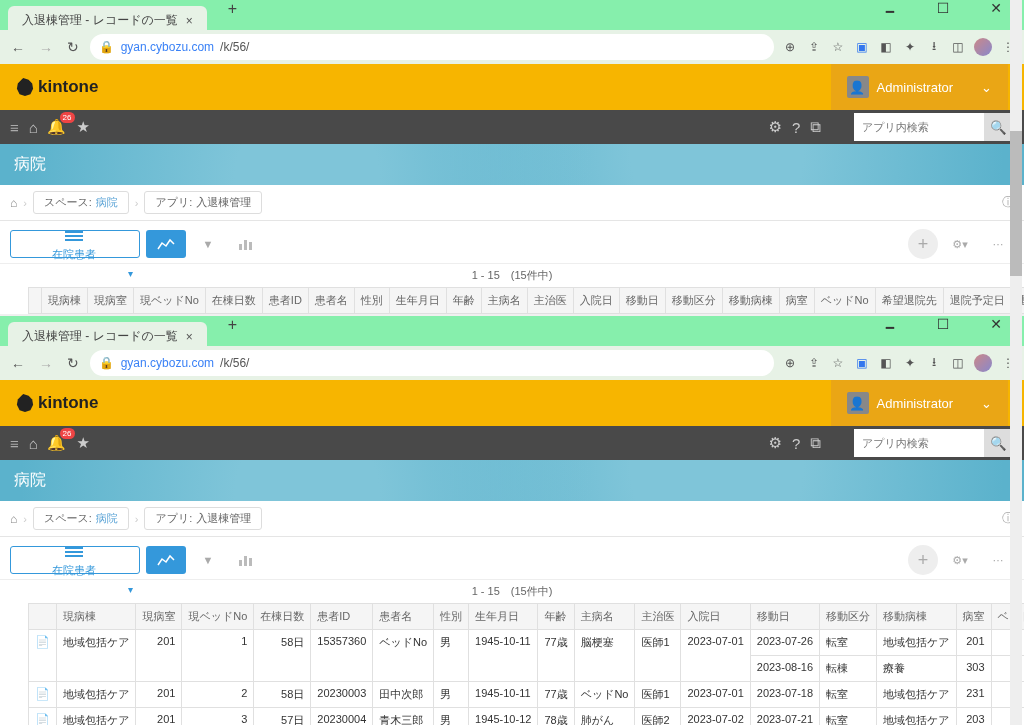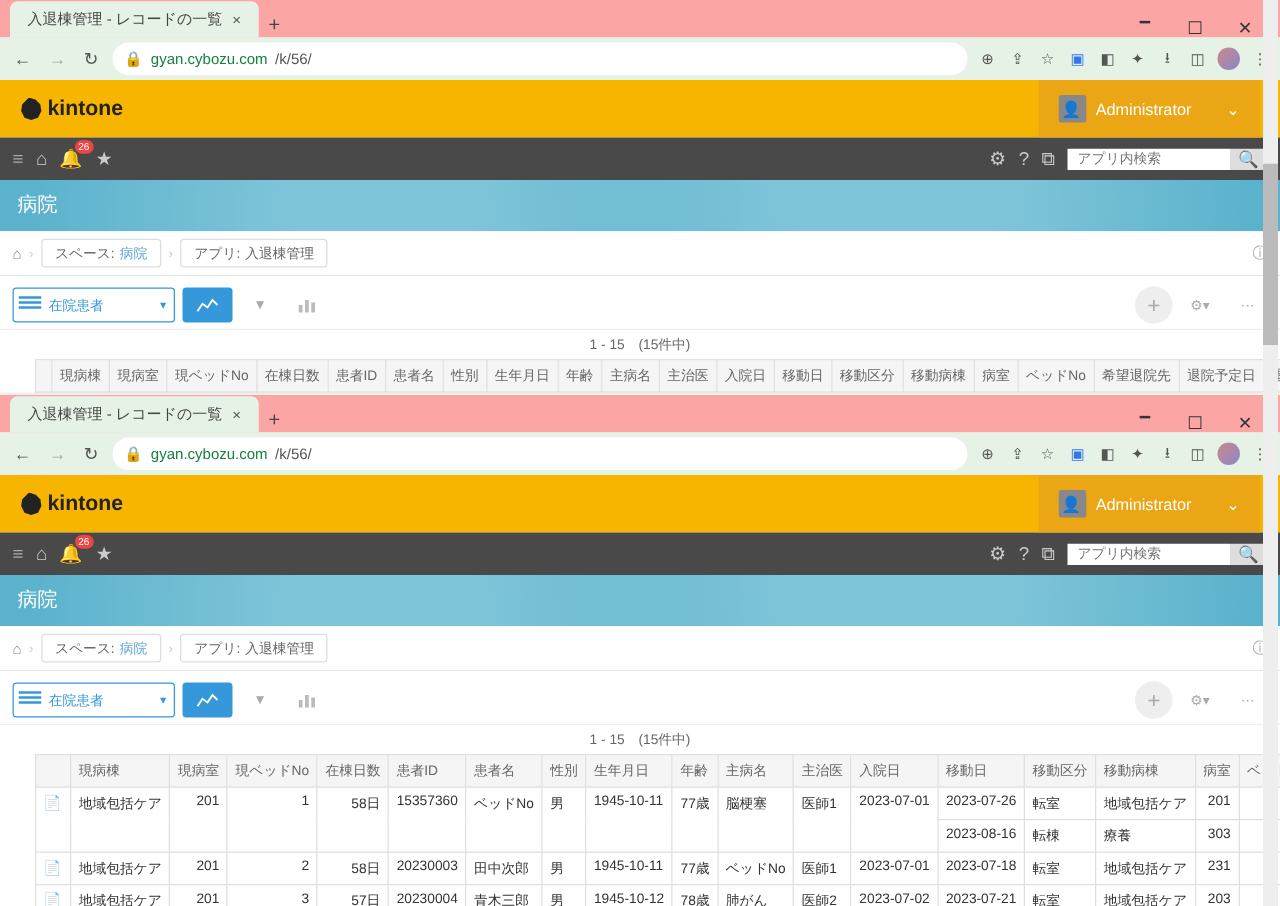--- a/index.html
+++ b/index.html
@@ -1,56 +1,56 @@
 <!DOCTYPE html>
 <html><head>
 <meta charset="utf-8">
 <style>
 * { box-sizing: border-box; margin: 0; padding: 0; }
 body { font-family: "Meiryo", sans-serif; font-size: 11px; background: #f0f0f0; color: #333; }
 .window { background: #fff; margin-bottom: 2px; }
-.titlebar { background: #fca5a5; height: 30px; display: flex; align-items: flex-end; padding: 0 8px; }
+.titlebar { background: #86efac; height: 30px; display: flex; align-items: flex-start; padding: 0 8px; gap: 13px; }
 .titlebar .tab { background: #e7f2e6; border-radius: 6px 6px 0 0; padding: 6px 14px; display: flex; align-items: center; gap: 8px; margin-top: 6px; font-size: 12px; color: #444; }
 .titlebar .tab-close { color: #555; cursor: pointer; }
 .titlebar .newtab { margin-left: 8px; color: #444; font-size: 16px; cursor: pointer; }
 .titlebar .spacer { flex: 1; }
 .titlebar .wbtn { width: 40px; text-align: center; color: #333; font-size: 14px; }
 .addrbar { background: #e7f2e6; height: 34px; display: flex; align-items: center; padding: 0 8px; gap: 8px; }
 .addrbar .navbtn { color: #555; font-size: 14px; padding: 0 3px; cursor: pointer; }
 .addrbar .navbtn.dim { color: #aaa; }
 .url { flex: 1; display: flex; align-items: center; background: #fff; border-radius: 14px; height: 26px; padding: 0 10px; gap: 6px; color: #555; font-size: 12px; }
 .url .lock { color: #555; }
-.url .domain { color: #15803d; }
+.url .domain { color: #3b82f6; }
 .extbar { display: flex; gap: 8px; align-items: center; }
 .extbar .ico { width: 16px; height: 16px; display: flex; align-items: center; justify-content: center; font-size: 12px; color: #555; }
 .extbar .avatar { width: 18px; height: 18px; border-radius: 50%; background: linear-gradient(135deg,#c88,#88c); }
 .kheader { background: #f7b500; height: 46px; display: flex; align-items: center; padding: 0 16px; }
 .klogo { font-weight: bold; font-size: 17px; color: #222; display: flex; align-items: center; gap: 4px; text-align: center; }
 .klogo::before { content:""; width: 18px; height: 18px; background: #222; display:inline-block; clip-path: polygon(40% 0,70% 10%,90% 30%,95% 60%,80% 90%,50% 100%,20% 90%,5% 60%,10% 30%,30% 10%); }
 .kheader .spacer { flex:1; }
 .admin { background: #eaa615; color:#fff; height:46px; display:flex; align-items:center; padding:0 16px; gap:8px; font-size:13px; }
 .admin .avbox { width:22px; height:22px; background:#888; display:flex; align-items:center; justify-content:center; color:#fff; border-radius:2px; }
 .admin .chev { margin-left:20px; color:#fff; }
 .subhdr { background: #494949; height: 34px; display:flex; align-items:center; padding:0 10px; gap:10px; }
 .subhdr .hico { color:#ccc; font-size:15px; position:relative; cursor:pointer; }
 .subhdr .hico.bars { color:#aaa; }
 .subhdr .badge { position:absolute; top:-6px; right:-8px; background:#e44; color:#fff; font-size:8px; padding:1px 3px; border-radius:6px; }
 .subhdr .spacer { flex:1; }
-.subhdr .srch { display:flex; height:17px; }
+.subhdr .srch { display:flex; height:28px;margin-left:23px; }
 .subhdr .srch input { width:130px; border:none; padding:0 8px; font-size:11px; }
 .subhdr .srch button { width:30px; background:#ddd; border:none; color:#666; cursor:pointer; }
 .apptitle { background:#5bb2cc; background-image: radial-gradient(circle at 30% 80%,#7fc5d9 10%,transparent 40%), radial-gradient(circle at 70% 20%,#7fc5d9 12%,transparent 40%); color:#fff; font-size:16px; padding:10px 14px; }
 .breadcrumb { background:#fff; border-bottom:1px solid #e5e5e5; display:flex; align-items:center; padding:6px 10px; gap:4px; }
 .breadcrumb .home { color:#888; font-size:12px; }
 .crumb { background:#fff; border:1px solid #ddd; border-radius:3px; padding:3px 10px; font-size:11px; color:#666; display:flex; gap:4px; }
 .crumb a { color:#5aa3d6; text-decoration:none; }
 .crumb.chev { border:none; background:none; color:#ccc; padding:0 2px; }
 .breadcrumb .sp { flex:1; }
 .toolbar { background:#fff; padding:8px 10px 4px; display:flex; align-items:center; gap:6px; border-bottom:1px solid #eee; }
-.viewsel { border:1.5px solid #3498db; border-radius:3px; height:28px; display:flex; align-items:center; padding:0 6px 0 4px; gap:6px; color:#3498db; font-size:11px; min-width:130px; }
+.viewsel { border:1.5px solid #3498db; border-radius:3px; height:28px; display:flex; align-items:center; padding:0 6px 0 4px; gap:6px; color:#3498db; font-size:11px; min-width:130px;flex-direction:column; }
 .viewsel .vico { width:18px; height:14px; display:flex; flex-direction:column; gap:2px; }
 .viewsel .vico span { height:2px; background:#3498db; }
 .viewsel .chev { margin-left:auto; color:#3498db; font-size:10px; }
 .graphbtn { background:#3498db; width:40px; height:28px; display:flex; align-items:center; justify-content:center; color:#fff; border-radius:3px; }
 .tbtn { width:32px; height:28px; display:flex; align-items:center; justify-content:center; color:#aaa; cursor:pointer; }
 .toolbar .sp { flex:1; }
 .addbtn { width:30px; height:30px; border-radius:50%; background:#eee; color:#aaa; display:flex; align-items:center; justify-content:center; font-size:18px; }
 .pager { text-align:center; padding:4px 16px; font-size:11px; color:#666; background:#fff; }
 .tblwrap { background:#fff; overflow-x:auto;margin-left:28px; }
 table { border-collapse:collapse; width:100%; font-size:11px; }

